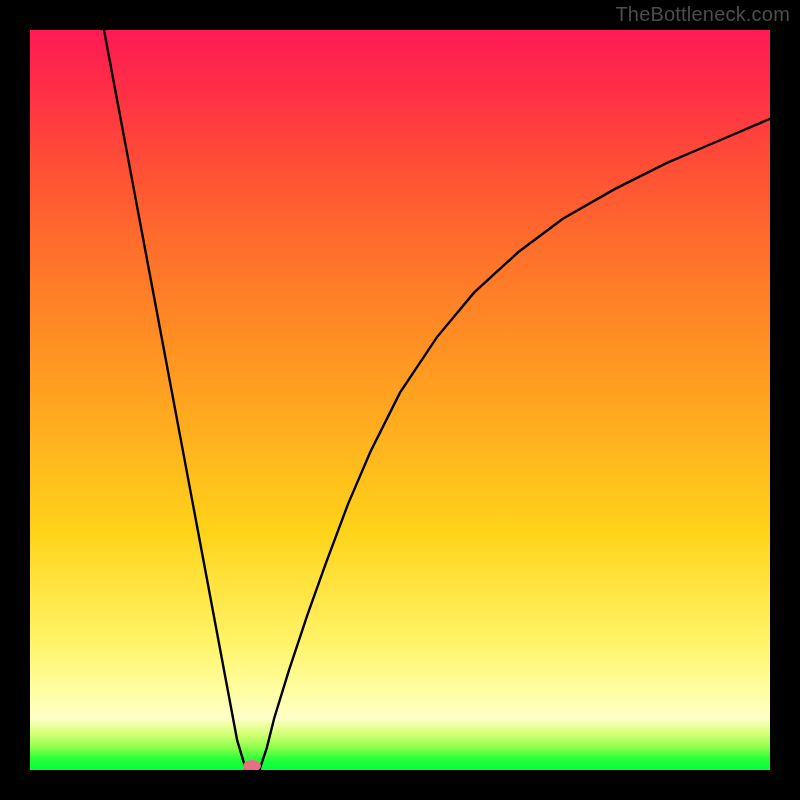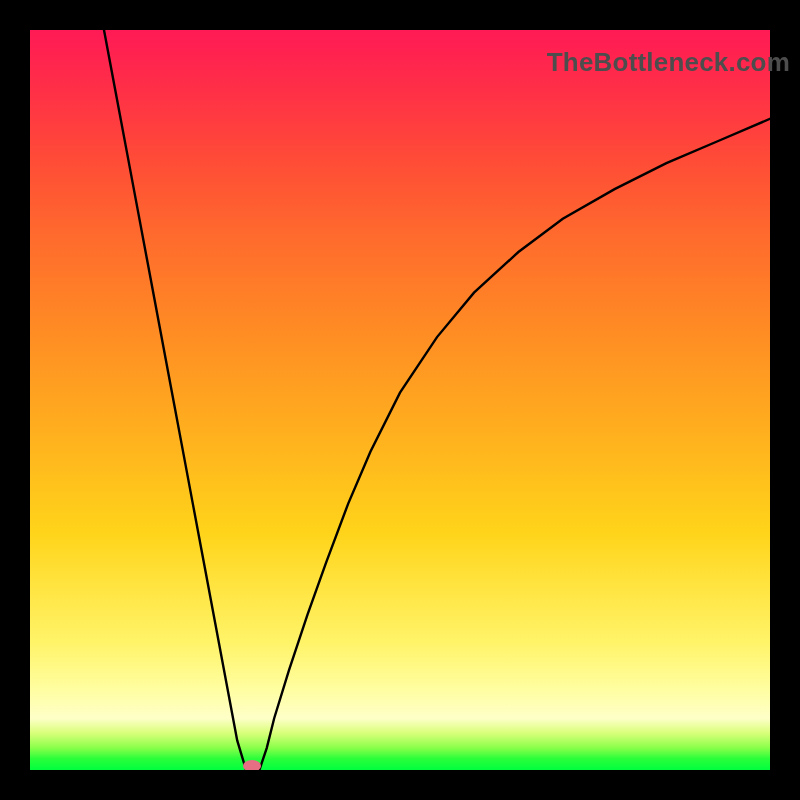--- a/index.html
+++ b/index.html
@@ -46,25 +46,24 @@
     left: 0;
     top: 0;
     width: 740px;
     height: 740px;
   }
   .watermark {
     position: absolute;
     top: 3px;
     right: 10px;
     color: #4d4d4d;
-    font-size: 26px;
-    font-weight: 700;
+    font-size: 20px;
+    font-weight: 400;
     letter-spacing: 0.2px;
     user-select: none;
-    margin-top: 44px;
   }
 </style>
 </head>
 <body>
 
 <div class="frame">
   <div class="plot-area">
     <svg class="plot-svg" viewBox="0 0 740 740" preserveAspectRatio="none">
       <path id="curve-left" fill="none" stroke="#000000" stroke-width="2.4" stroke-linecap="round" d="M74.00 0.00 L85.10 59.20 L96.20 118.40 L107.30 177.60 L118.40 236.80 L129.50 296.00 L140.60 355.20 L151.70 414.40 L162.80 473.60 L173.90 532.80 L185.00 592.00 L196.10 651.20 L207.20 710.40 L216.08 740.00"></path>
       <path id="curve-right" fill="none" stroke="#000000" stroke-width="2.4" stroke-linecap="round" d="M229.40 740.00 L236.80 717.80 L244.20 688.20 L259.00 640.10 L277.50 584.60 L296.00 532.80 L318.20 473.60 L340.40 421.80 L370.00 362.60 L407.00 307.10 L444.00 262.70 L488.40 222.00 L532.80 188.70 L584.60 159.10 L636.40 133.20 L688.20 111.00 L740.00 88.80"></path>

